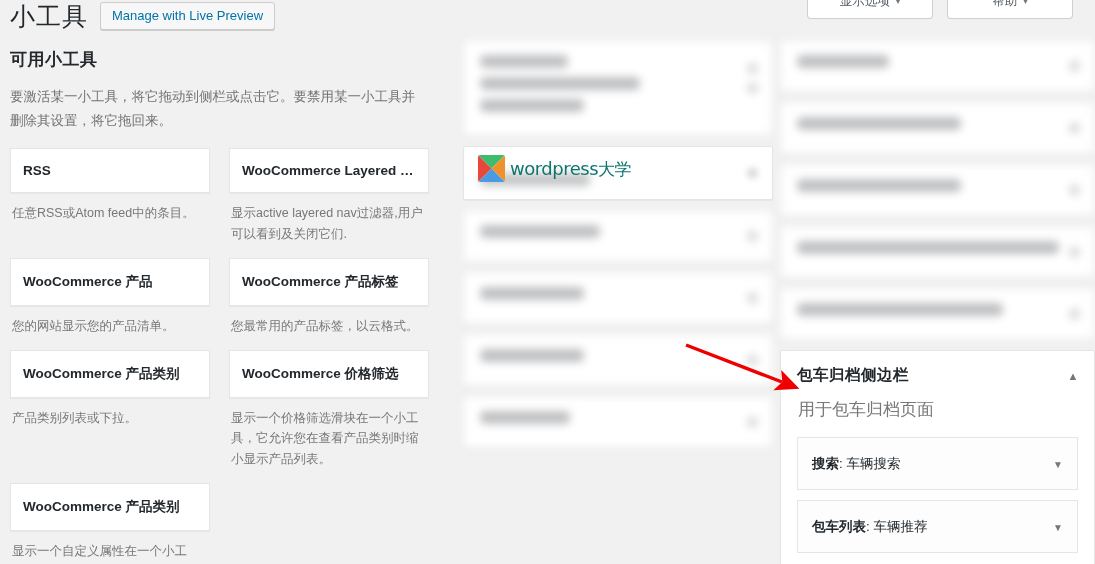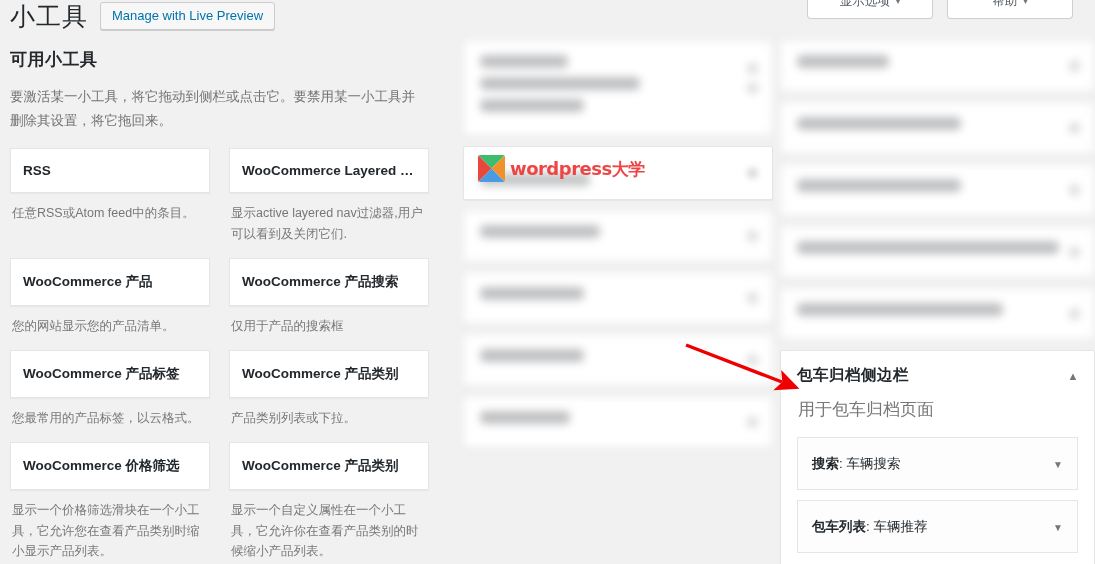--- a/index.html
+++ b/index.html
@@ -73,21 +73,21 @@
   .knob{
     position:absolute;right:14px;top:50%;transform:translateY(-50%);
     width:11px;height:11px;border-radius:50%;background:#c9cbcd;opacity:.75;
   }
 
   
   .wm-panel{background:#fff;border:1px solid #e5e5e5;border-radius:2px;margin-bottom:10px;position:relative;height:52px;box-shadow:0 1px 1px rgba(0,0,0,.04);}
   .wm-blur{position:absolute;left:16px;top:26px;width:110px;height:13px;background:#8b8d90;opacity:.5;border-radius:5px;filter:blur(4px);}
   .wm-logo{position:absolute;left:14px;top:8px;display:flex;align-items:center;gap:5px;}
   .wm-mark{width:27px;height:27px;position:relative;border-radius:2px;overflow:hidden;}
-  .wm-text{font-family:"DejaVu Sans",sans-serif;font-weight:700;font-size:18px;color:#ef4444;letter-spacing:-.5px;line-height:1;}
+  .wm-text{font-family:"DejaVu Sans",sans-serif;font-weight:400;font-size:18px;color:#0f766e;letter-spacing:-.5px;line-height:1;}
   .wm-text .cn{font-family:"Liberation Sans",sans-serif;font-size:17px;}
 
   
   .annot{
     position:absolute;left:446px;top:275px;width:330px;
     font-size:15.5px;font-weight:700;line-height:1.62;
     color:#f4642d;z-index:20;letter-spacing:.2px;
   }
   .arrow-svg{position:absolute;left:670px;top:330px;z-index:21;}
 
@@ -147,26 +147,20 @@
           <div class="wbox">
             <div class="wname">WooCommerce Layered N...</div>
           </div>
           <div class="wdesc">显示active layered nav过滤器,用户可以看到及关闭它们.</div>
         </div>
         <div class="wcell">
           <div class="wbox">
             <div class="wname">WooCommerce 产品</div>
           </div>
           <div class="wdesc">您的网站显示您的产品清单。</div>
-        </div>
-        <div class="wcell">
-          <div class="wbox">
-            <div class="wname">WooCommerce 产品搜索</div>
-          </div>
-          <div class="wdesc">仅用于产品的搜索框</div>
         </div>
         <div class="wcell">
           <div class="wbox">
             <div class="wname">WooCommerce 产品标签</div>
           </div>
           <div class="wdesc">您最常用的产品标签，以云格式。</div>
         </div>
         <div class="wcell">
           <div class="wbox">
             <div class="wname">WooCommerce 产品类别</div>

